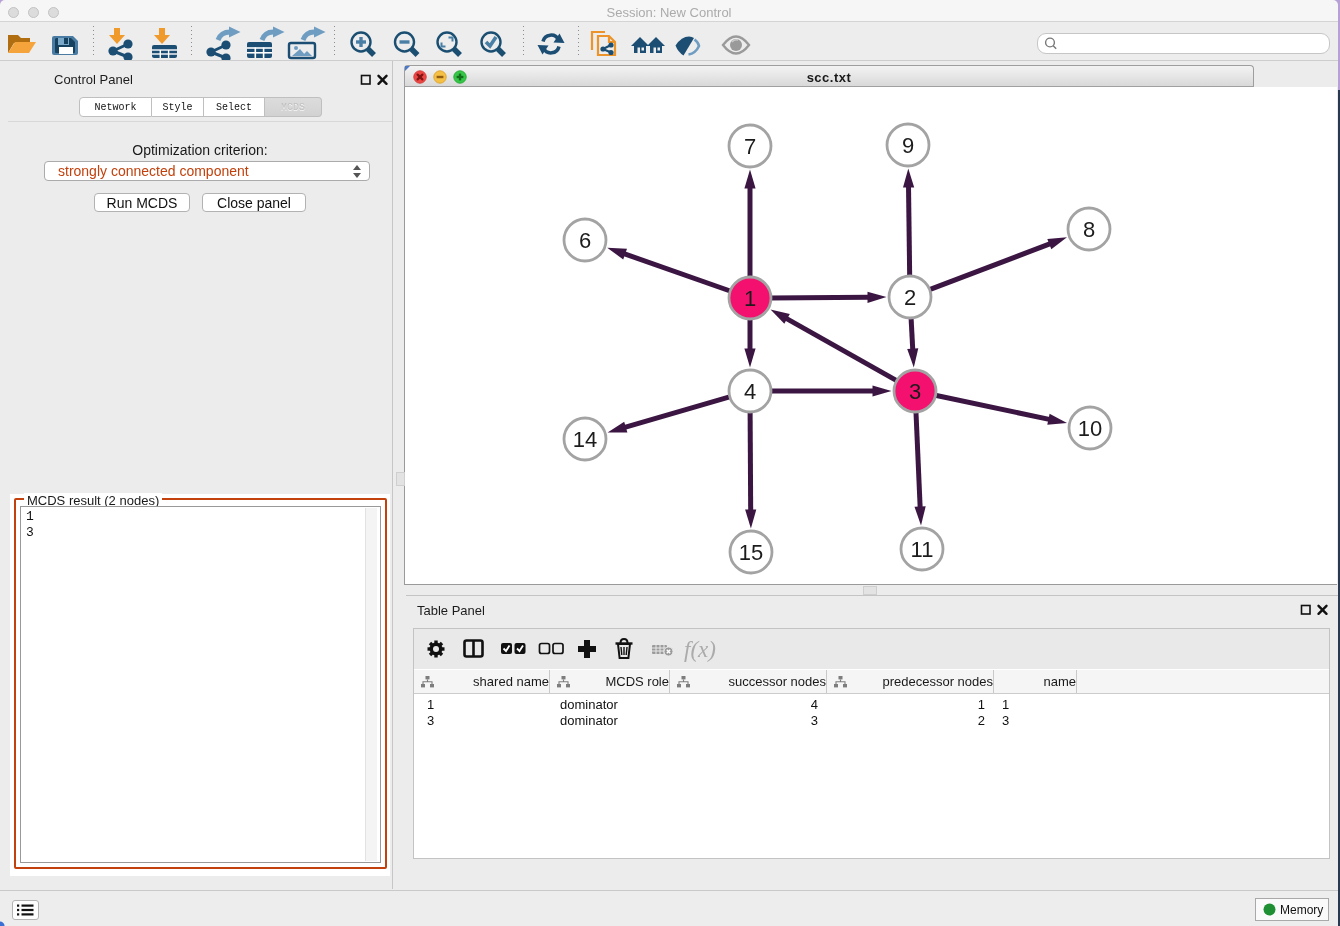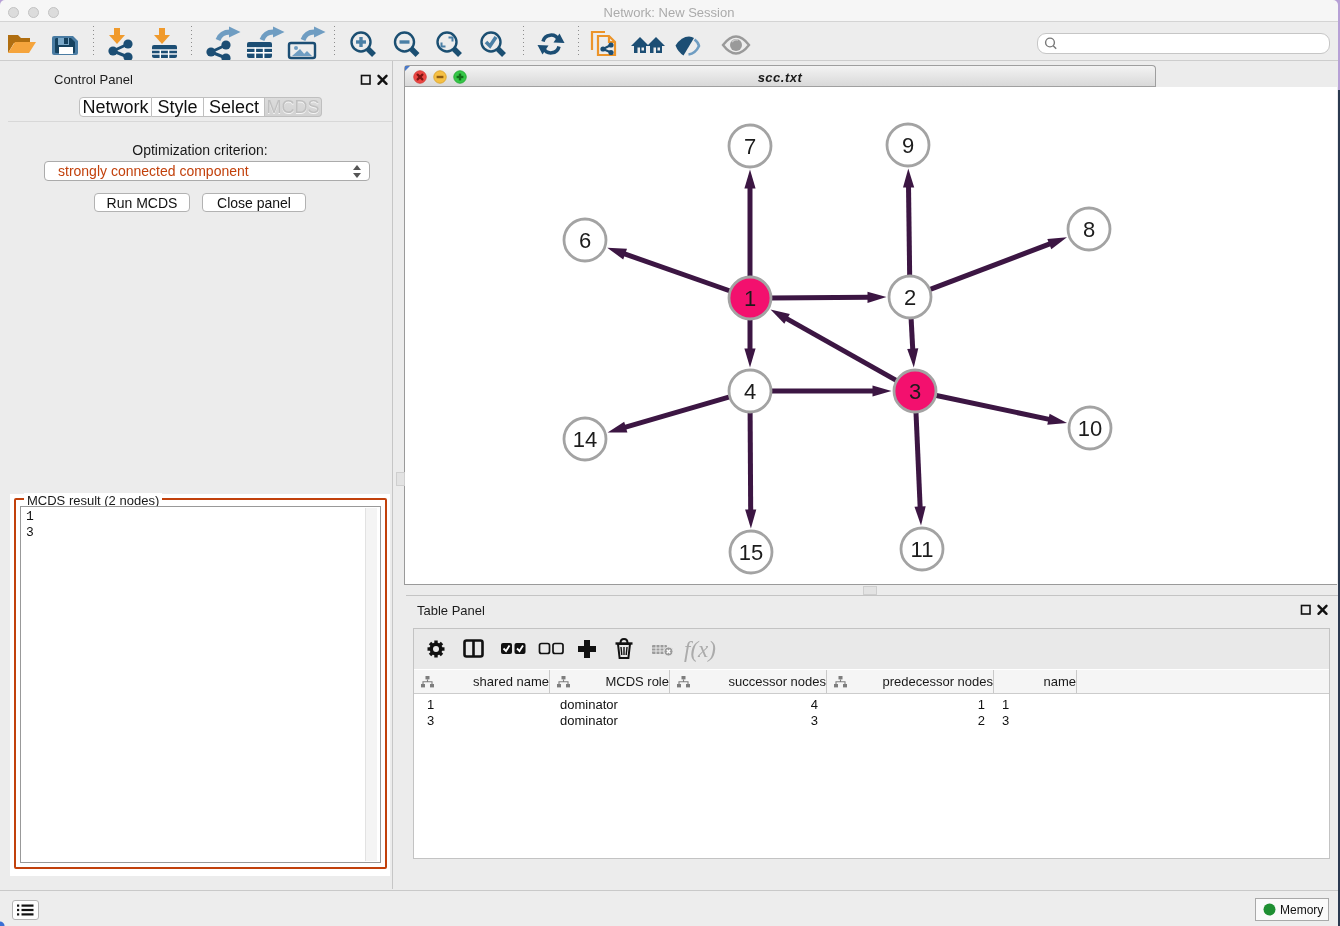--- a/index.html
+++ b/index.html
@@ -13,39 +13,39 @@
 #wtitle{position:absolute;top:5px;left:0;width:1338px;text-align:center;font-size:13px;color:#ababab;}
 #toolbar{position:absolute;left:0;top:22px;width:1338px;height:38px;background:#ededed;border-bottom:1px solid #cdcdcd;}
 .sep{position:absolute;top:4px;height:30px;width:1px;
  background-image:repeating-linear-gradient(#8d8d8d 0,#8d8d8d 1.5px,transparent 1.5px,transparent 4px);}
 #search{position:absolute;left:1037px;top:11px;width:291px;height:19px;background:#fff;border:1px solid #c6c6c6;border-radius:9px;}
 
 #cpanel{position:absolute;left:0;top:61px;width:393px;height:828px;background:#ececec;border-right:1px solid #c6c6c6;box-sizing:border-box;}
 .phead{font-size:13px;color:#1c1c1c;}
 #ctabs{position:absolute;left:79px;top:36px;height:20px;display:flex;}
 .seg{box-sizing:border-box;border:1px solid #bfbfbf;border-left:none;background:#fff;
- font-size:18px;color:#111;text-align:center;line-height:19px;height:20px;}
+ font-size:10px;color:#111;text-align:center;line-height:19px;height:20px;font-family:Liberation Mono, monospace;}
 .seg.first{border-left:1px solid #bfbfbf;border-radius:4px 0 0 4px;}
 .seg.last{border-radius:0 4px 4px 0;}
 .seg.sel{background:linear-gradient(#dcdcdc,#d2d2d2);color:#c0c0c0;text-shadow:0 1px 0 #f5f5f5;}
 #ccontent{position:absolute;left:8px;top:60px;width:384px;height:767px;border-top:1px solid #d8d8d8;}
 #optlabel{position:absolute;left:0;top:20px;width:384px;text-align:center;font-size:14px;color:#1a1a1a;}
 #combo{position:absolute;left:36px;top:39px;width:311px;height:18px;background:#fff;border:1px solid #ababab;border-radius:4px;
  font-size:14px;color:#c2410c;line-height:18px;padding-left:13px;}
 .btn{position:absolute;height:19px;background:#fff;border:1px solid #b2b2b2;border-radius:4px;
  font-size:14px;color:#111;text-align:center;line-height:19px;box-sizing:border-box;}
 #groupbox{position:absolute;left:6px;top:376px;width:369px;height:367px;border:2px solid #c2410c;border-radius:2px;}
 #grouplabel{position:absolute;left:8px;top:-7px;background:#fff;padding:0 3px;font-size:13px;color:#1a1a1a;}
 #mcdsarea{position:absolute;left:4px;top:6px;width:359px;height:355px;background:#fff;border:1px solid #999;}
 #mcdstext{position:absolute;left:5px;top:2px;font-family:"Liberation Mono",monospace;font-size:13px;line-height:16px;color:#111;}
 #mcdssb{position:absolute;right:3px;top:1px;width:11px;height:353px;background:#f4f4f4;border-left:1px solid #e2e2e2;}
 
 #netwin{position:absolute;left:404px;top:65px;width:934px;height:525px;}
-#nettitle{position:absolute;left:0;top:0;width:752px;height:22px;background:linear-gradient(#f3f3f3,#d9d9d9);
- border:1px solid #9e9e9e;border-bottom:1px solid #a0a0a0;box-sizing:border-box;border-radius:4px 4px 0 0;font-style:italic;}
+#nettitle{position:absolute;left:0;top:0;width:850px;height:22px;background:linear-gradient(#f3f3f3,#d9d9d9);
+ border:1px solid #9e9e9e;border-bottom:1px solid #a0a0a0;box-sizing:border-box;border-radius:4px 4px 0 0;}
 #nettitletext{position:absolute;top:4px;left:0;width:100%;text-align:center;font-size:13px;font-weight:bold;color:#1a1a1a;letter-spacing:0.5px;}
 #netcanvas{position:absolute;left:0;top:22px;width:933px;height:498px;background:#fff;border-left:1px solid #9a9a9a;border-bottom:1px solid #9a9a9a;box-sizing:border-box;}
 
 #tpanel{position:absolute;left:406px;top:595px;width:932px;height:295px;background:#ececec;border-top:1px solid #c4c4c4;box-sizing:border-box;}
 #tcontainer{position:absolute;left:7px;top:32px;width:915px;height:229px;background:#fff;border:1px solid #c3c3c3;}
 #ttoolbar{position:absolute;left:0;top:0;width:100%;height:40px;background:#e9e9e9;}
 #thead{position:absolute;left:0;top:41px;width:100%;height:24px;background:#f5f5f5;border-bottom:1px solid #cccccc;box-sizing:border-box;}
 .th{position:absolute;top:0;height:23px;border-right:1px solid #c9c9c9;box-sizing:border-box;font-size:13px;color:#1a1a1a;text-align:right;line-height:23px;}
 .trow{position:absolute;font-size:13px;color:#111;height:16px;line-height:16px;}
 #ttabs{position:absolute;left:289px;top:270px;height:22px;display:flex;}
@@ -59,21 +59,21 @@
 #listbtn{position:absolute;left:12px;top:9px;width:27px;height:20px;background:#fdfdfd;border:1px solid #b3b3b3;border-radius:3px;box-sizing:border-box;}
 #membtn{position:absolute;left:1255px;top:7px;width:74px;height:23px;background:#fafafa;border:1px solid #a9a9a9;box-sizing:border-box;font-size:12px;color:#111;}
 </style></head>
 <body>
 <div id="app"></div>
 <div id="edgeR"></div>
 <div id="titlebar">
  <div class="tl" style="left:8px;"></div>
     <div class="tl" style="left:28px;"></div>
     <div class="tl" style="left:48px;"></div>
- <div id="wtitle">Network: New Session</div>
+ <div id="wtitle">Session: New Control</div>
 </div>
 <div id="toolbar">
 <svg width="1030" height="38" viewBox="0 0 1030 38">
 
  <polygon points="8,31 8,13 18,13 21,16 30,16 30,21 14,21" fill="#b06e10"></polygon>
  <polygon points="8,31 15,20 36,20 29,31" fill="#f5a43c"></polygon>
 
  <path d="M54 14 h19 l5 5 v12 a2 2 0 0 1 -2 2 h-22 a2 2 0 0 1 -2 -2 v-15 a2 2 0 0 1 2 -2 z" fill="#4a7ca3"></path>
  <path d="M56 16 h15 l4 4 v10 a1 1 0 0 1 -1 1 h-18 a1 1 0 0 1 -1 -1 v-13 z" fill="#16425f"></path>
  <rect x="58" y="16" width="11" height="7" fill="#7aa8c8"></rect>

